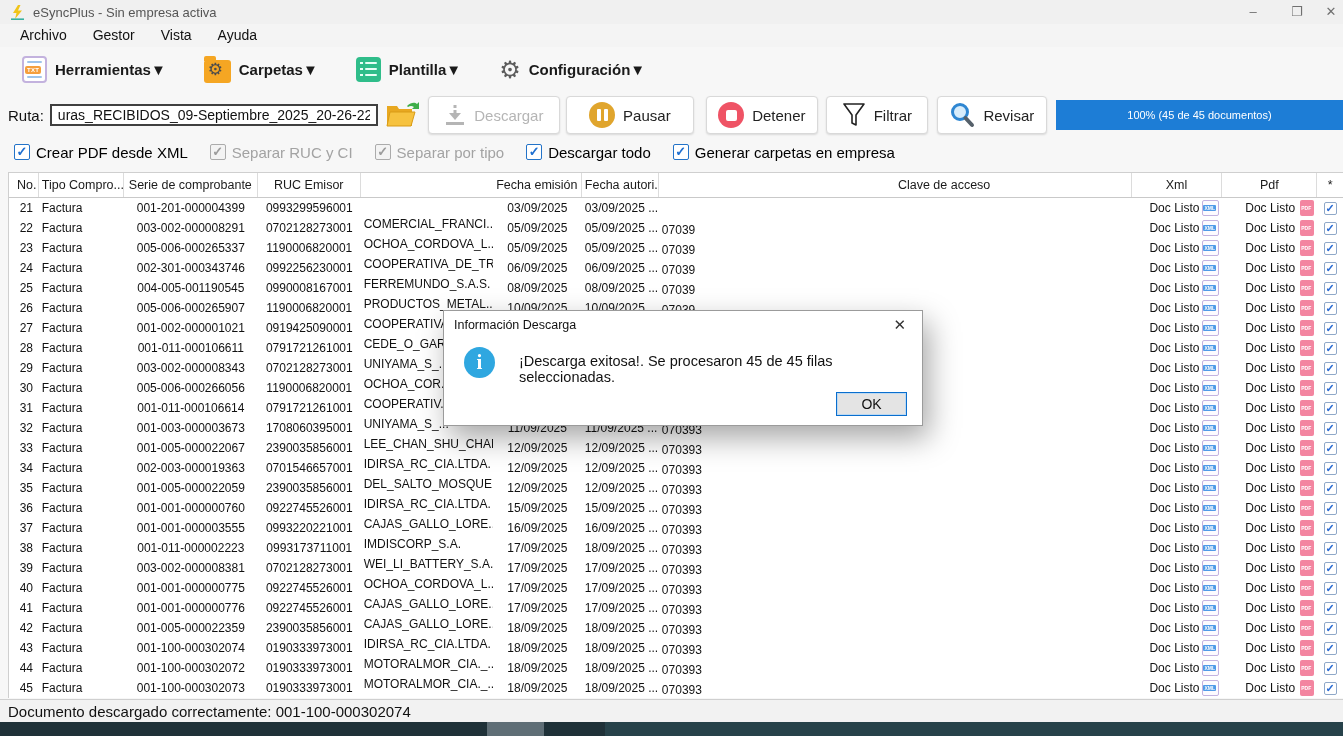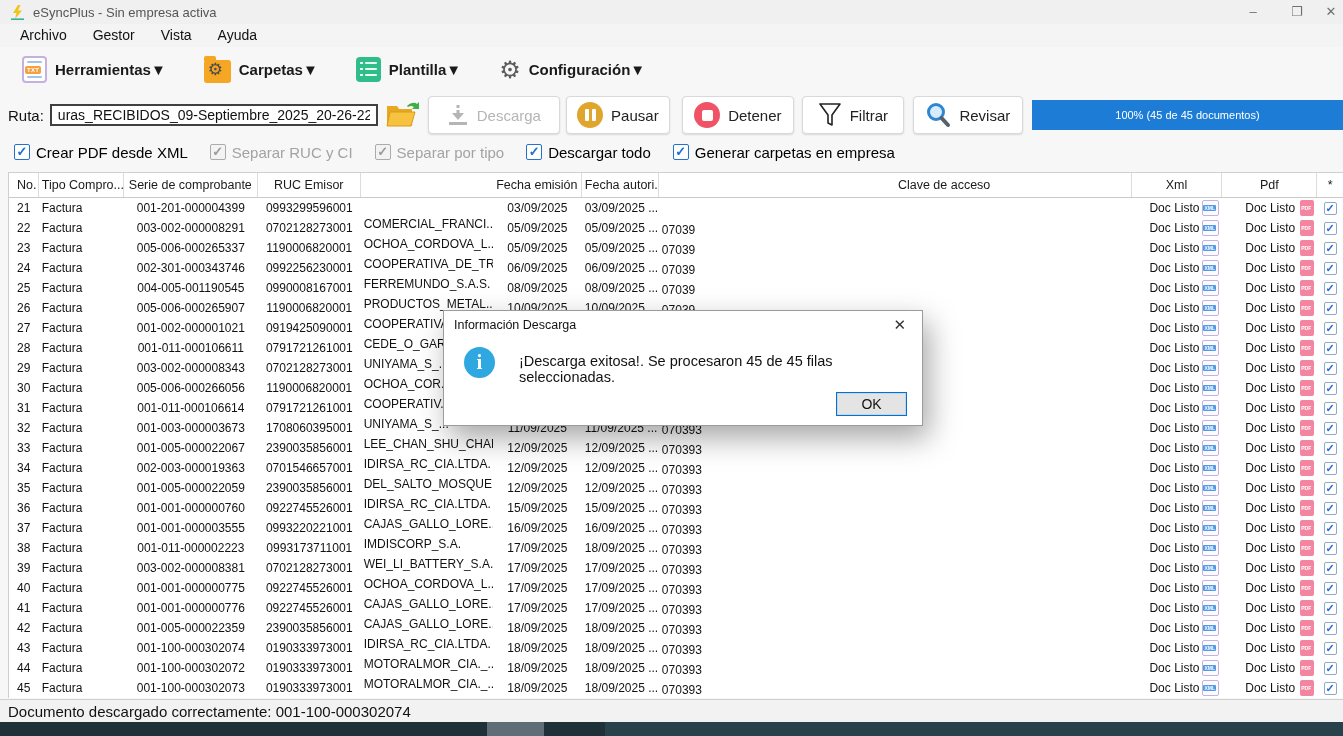--- a/index.html
+++ b/index.html
@@ -34,21 +34,21 @@
   .ic-template .dot { position:absolute; left:4px; width:3px; height:2px; background:#e8fff6; }
   .gear-big { font-size:24px; color:#5d5d5d; line-height:24px; }
 
   
   .controlrow { position:absolute; left:0; top:92px; width:1343px; height:46px; display:flex; align-items:center; padding-left:8px; }
   .ruta-label { font-size:15px; color:#111; margin-right:6px; }
   .ruta-input { width:328px; height:22px; border:2px solid #404040; background:#fff; font-family:"Liberation Sans",sans-serif; font-size:14px; padding:2px 6px; color:#111; }
   .folder-btn { width:44px; height:38px; display:flex; align-items:center; justify-content:center; margin:0 3px; }
   .btn { height:38px; background:#fff; border:1px solid #d9d9d9; border-radius:4px; box-shadow:0 1px 2px rgba(0,0,0,.12); display:flex; align-items:center; justify-content:center; gap:8px; font-size:15px; color:#222; }
   .btn-descargar { width:132px; color:#b5b5b5; }
-  .btn-pausar { width:104px; margin-left:6px; }
+  .btn-pausar { width:128px; margin-left:6px; }
   .btn-detener { width:112px; margin-left:12px; }
   .btn-filtrar { width:102px; margin-left:8px; }
   .btn-revisar { width:110px; margin-left:9px; }
   .ic-pause { width:26px; height:26px; border-radius:50%; background:#e0a52d; display:flex; align-items:center; justify-content:center; gap:3px; }
   .ic-pause i { display:block; width:4px; height:12px; background:#fff; border-radius:1px; }
   .ic-stop { width:26px; height:26px; border-radius:50%; background:#ef5365; display:flex; align-items:center; justify-content:center; }
   .ic-stop i { display:block; width:11px; height:11px; background:#fff; border-radius:2px; }
   .progress { flex:1; height:30px; margin-left:9px; background:#1d7dd6; position:relative; display:flex; align-items:center; justify-content:center; }
   .progress span { color:#fff; font-size:11px; }
 
@@ -58,21 +58,21 @@
   .opt .cb { width:16px; height:16px; background:#fff; border:1px solid #2373c8; border-radius:2px; color:#1f6fd0; font-size:13px; font-weight:bold; line-height:14px; text-align:center; }
   .opt.disabled { color:#a3a3a3; }
   .opt.disabled .cb { border-color:#ababab; color:#9c9c9c; background:#f3f3f3; }
 
   
   .tablewrap { position:absolute; left:8px; top:172px; width:1335px; height:526px; background:#fff; border-top:1px solid #cfcfcf; border-left:1px solid #cfcfcf; overflow:hidden; }
   .thead { display:flex; height:25px; align-items:stretch; border-bottom:1px solid #c9c9c9; }
   .th { font-size:12.5px; color:#1a1a1a; border-right:1px solid #dcdcdc; display:flex; align-items:center; padding:0 3px; white-space:nowrap; overflow:hidden; }
   .tr { display:flex; height:20px; align-items:center; }
   .td { font-size:12px; color:#111; white-space:nowrap; overflow:hidden; padding:0 3px; }
-  .c-no    { width:30px;  padding-left:8px; }
+  .c-no    { width:30px;  padding-left:8px;text-align:center; }
   .c-tipo  { width:86px; }
   .c-serie { width:136px; justify-content:center; text-align:center; }
   .c-ruc   { width:104px; justify-content:center; text-align:center; }
   .c-razon { width:134px;margin-top:31px; }
   .c-fe    { width:90px;  justify-content:center; }
   .c-fa    { width:78px; }
   .c-id    { width:100px;margin-top:44px; }
   .c-clave { width:379px; position:relative; justify-content:center; }
   .c-xml   { width:92px;  display:flex; justify-content:flex-end; align-items:center; gap:3px; }
   .c-pdf   { width:96px;  display:flex; justify-content:flex-end; align-items:center; gap:5px; }
@@ -167,21 +167,21 @@
       <path d="M5 12 L30 12 L26 26 L2 26 Z" fill="#f6c23f" stroke="#d99b16" stroke-width="1"></path>
       <path d="M22 6 C26 2 30 2 32 4 L34 2 L34 9 L27 9 L29 7 C27 5.5 25 5.5 23 7 Z" fill="#3fae49"></path>
     </svg>
   </span>
   <div class="btn btn-descargar">
     <svg width="22" height="22" viewBox="0 0 22 22">
       <line x1="11" y1="1" x2="11" y2="9" stroke="#b5b5b5" stroke-width="3" stroke-dasharray="3,2"></line>
       <polygon points="5,9 17,9 11,16" fill="#b5b5b5"></polygon>
       <rect x="2" y="18" width="18" height="3" fill="#b5b5b5"></rect>
     </svg>
-    <span>Descarga</span>
+    <span>Descargar</span>
   </div>
   <div class="btn btn-pausar">
     <span class="ic-pause">
         <i></i>
         <i></i>
       </span>
     <span>Pausar</span>
   </div>
   <div class="btn btn-detener">
     <span class="ic-stop">

